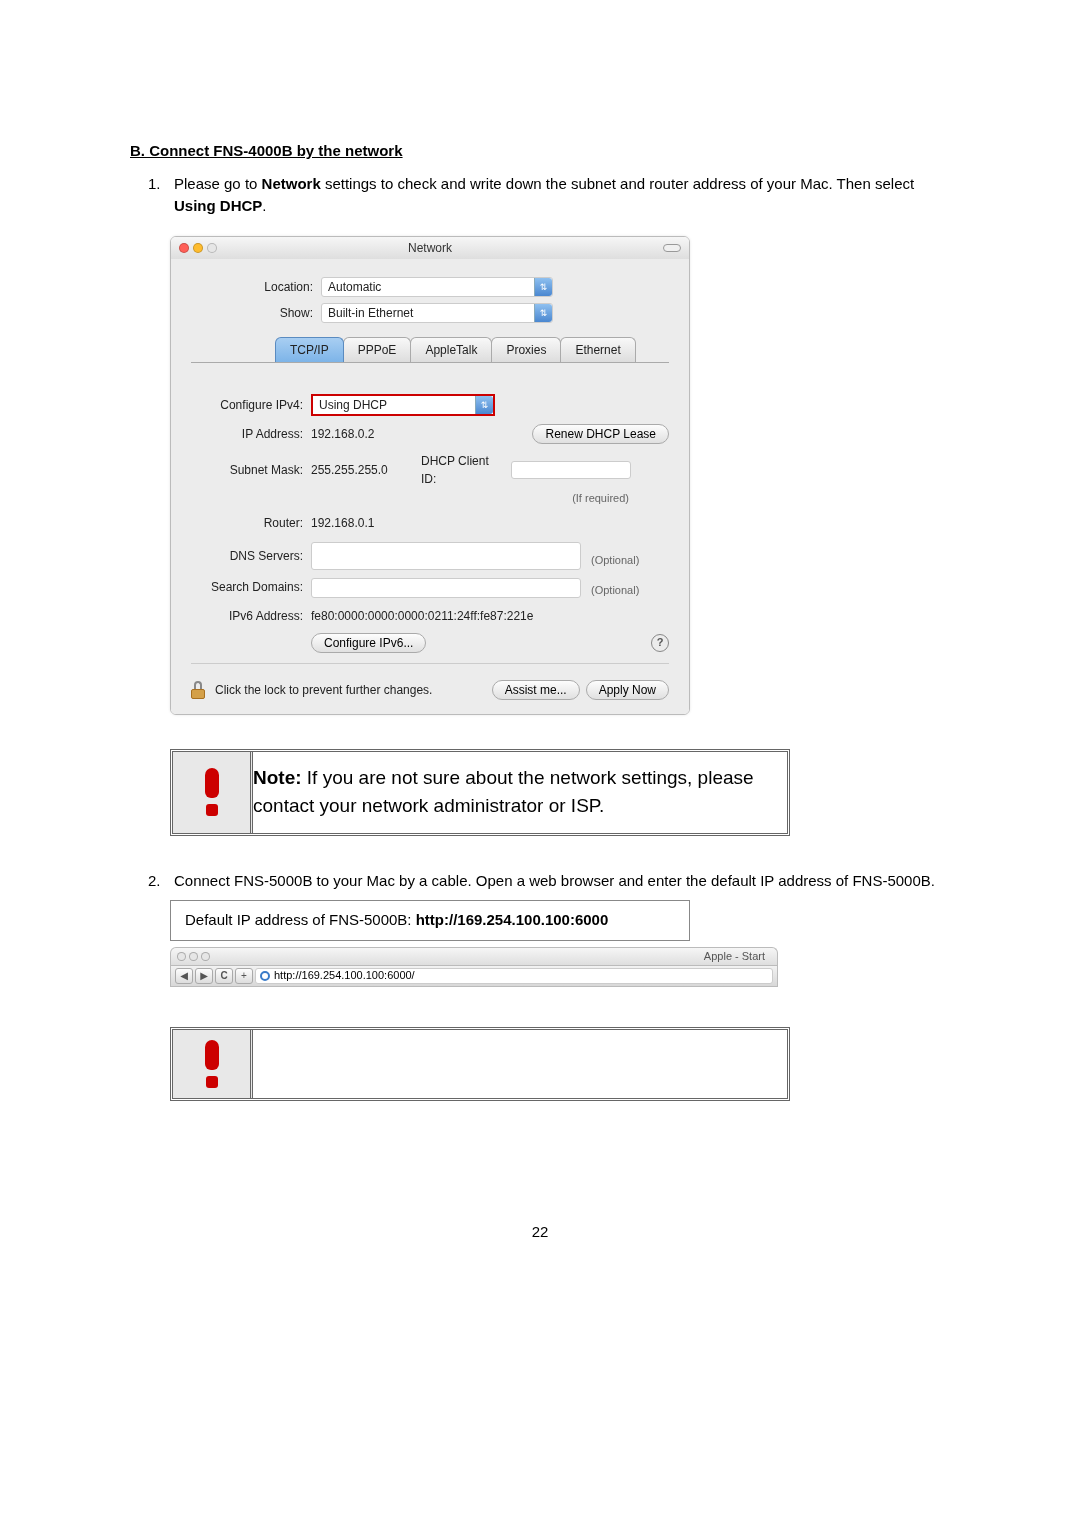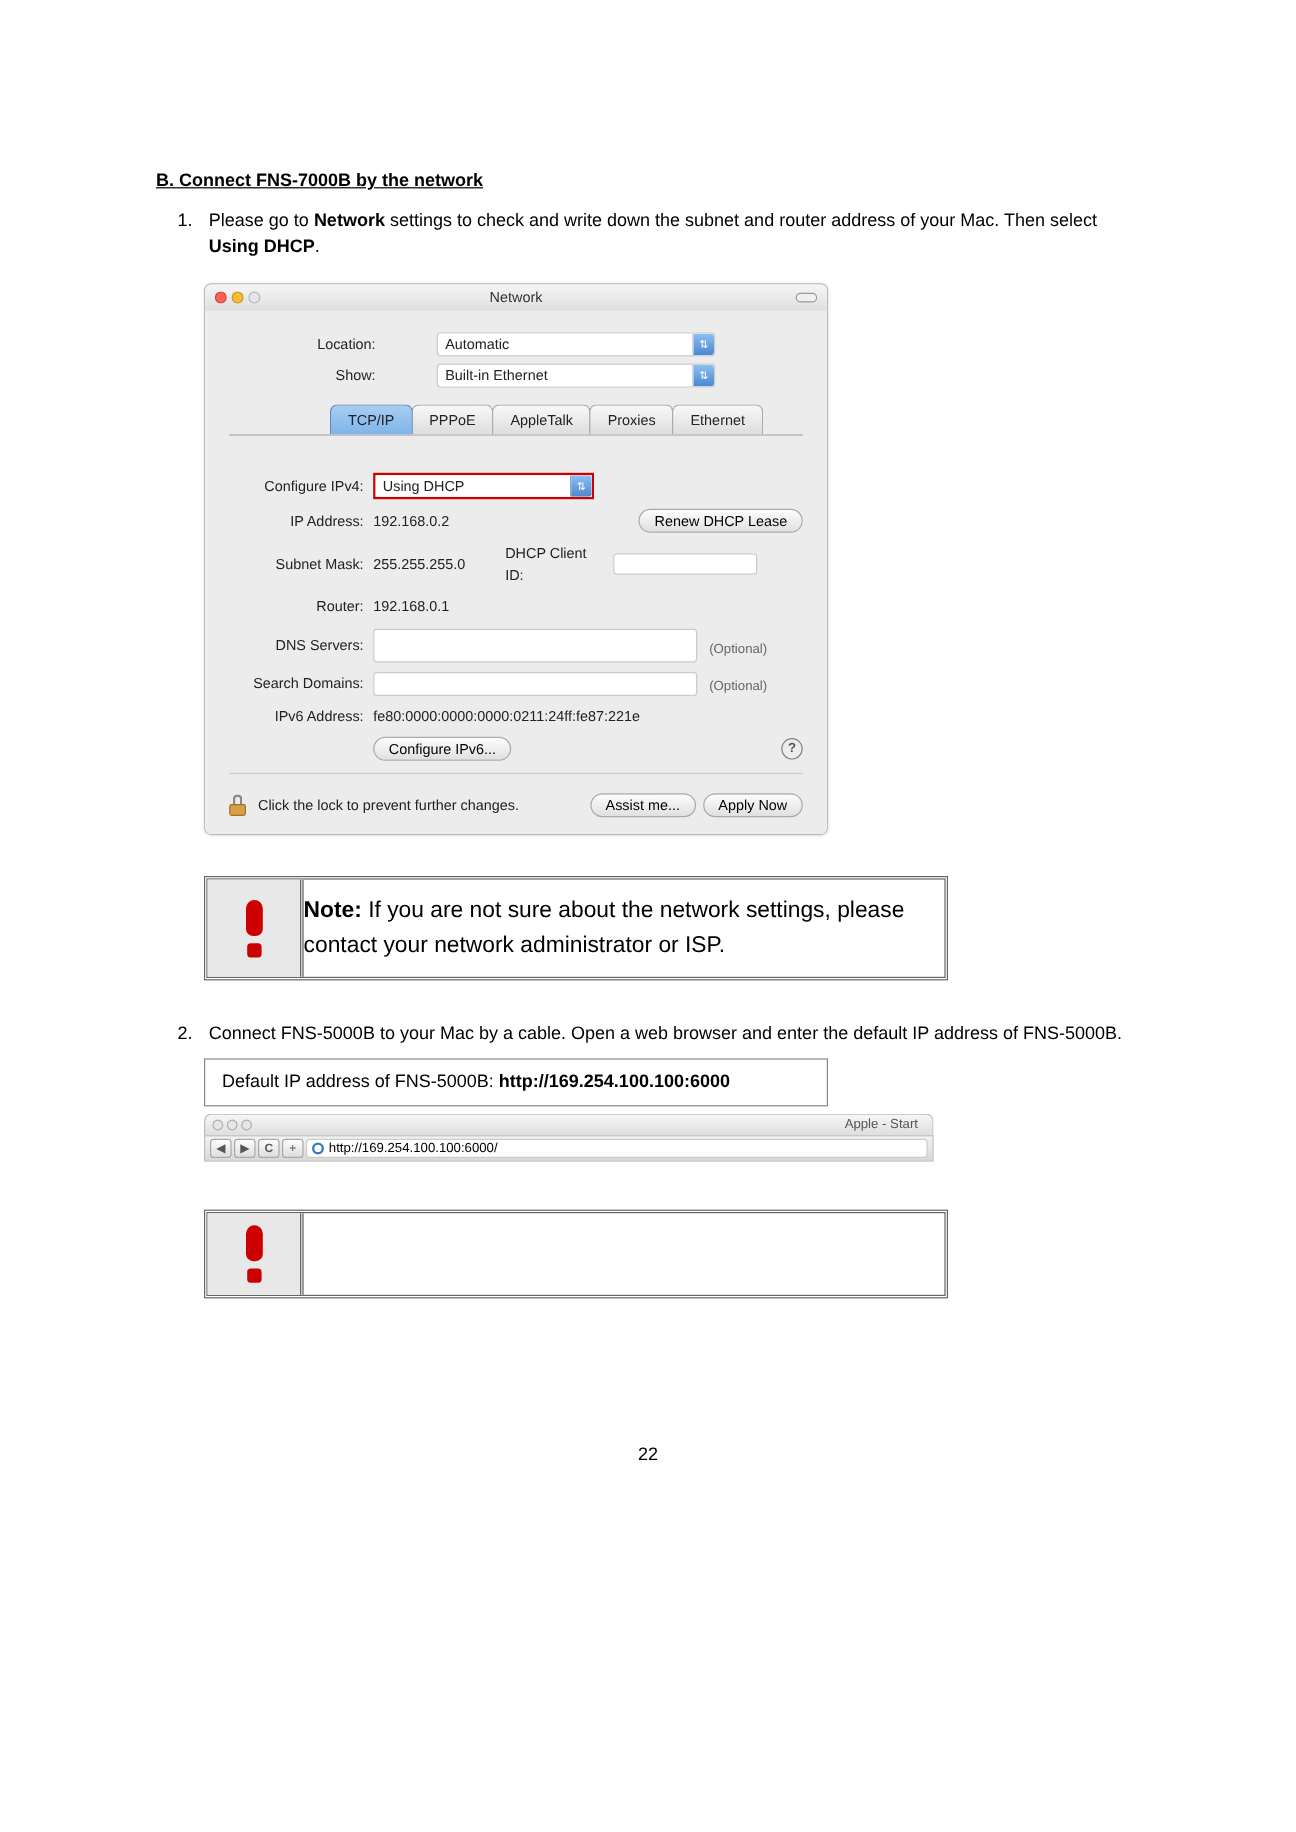--- a/index.html
+++ b/index.html
@@ -12,21 +12,21 @@
     .win { border: 1px solid #bbb; margin-top: 18px; margin-left: 40px; width: 520px; border-radius: 6px; overflow: hidden; box-shadow: 0 0 3px rgba(0,0,0,0.1); }
     .titlebar { height: 22px; background: linear-gradient(#f6f6f6,#dedede); display: flex; align-items: center; position: relative; font-size: 12px; color: #333; }
     .titlebar .dots { display: flex; gap: 4px; padding-left: 8px; }
     .titlebar .dot { width: 10px; height: 10px; border-radius: 50%; border: 1px solid rgba(0,0,0,0.2); }
     .titlebar .red { background: #ff5f57; }
     .titlebar .yel { background: #febc2e; }
     .titlebar .grn { background: #e6e6e6; }
     .titlebar .ttl { position: absolute; left: 0; right: 0; text-align: center; font-size: 12px; }
     .titlebar .pill { margin-left: auto; margin-right: 8px; width: 18px; height: 8px; border: 1px solid #999; border-radius: 5px; background: #f0f0f0; }
     .content { padding: 18px 20px 14px; background: #ececec; font-size: 12px; color: #222; }
-    .row-sel { display: flex; align-items: center; margin-bottom: 6px; gap: 43px; }
+    .row-sel { display: flex; align-items: center; margin-bottom: 6px; }
     .row-sel .lbl { width: 130px; text-align: right; padding-right: 8px; }
     .sel { position: relative; width: 232px; height: 20px; background: #fff; border: 1px solid #ccc; border-radius: 3px; padding-left: 6px; line-height: 18px; font-size: 12px; }
     .sel .arrow { position: absolute; right: 0; top: 0; width: 18px; height: 100%; background: linear-gradient(#8ec0f0,#4a87d0); border-left: 1px solid #8ab; border-radius: 0 3px 3px 0; display: flex; align-items: center; justify-content: center; color: #fff; font-size: 9px; }
     .sel.sm { width: 180px; }
     .tabs { display: flex; gap: 0; margin: 14px 0 0 84px; }
     .tab { padding: 3px 14px; font-size: 12px; background: linear-gradient(#f8f8f8,#ddd); border: 1px solid #aaa; border-bottom: none; border-radius: 6px 6px 0 0; margin-right: -1px; position: relative; }
     .tab.active { background: linear-gradient(#a8cef2,#7db4e8); border-color: #5a8bc0; z-index: 2; }
     .tabbody { border-top: 1px solid #aaa; padding-top: 31px; }
     .form-row { display: flex; align-items: center; margin-bottom: 8px; }
     .form-row .lbl { width: 120px; text-align: right; padding-right: 8px; font-size: 12px; }
@@ -57,21 +57,21 @@
     .browser-title .ttl { margin-left: auto; padding-right: 12px; }
     .toolbar { height: 22px; background: linear-gradient(#f2f2f2,#d8d8d8); border: 1px solid #bbb; display: flex; align-items: center; gap: 2px; padding: 0 4px; font-size: 11px; }
     .tbtn { background: linear-gradient(#fdfdfd,#ddd); border: 1px solid #aaa; border-radius: 3px; height: 16px; min-width: 18px; display: flex; align-items: center; justify-content: center; font-size: 10px; color: #555; }
     .url { flex: 1; background: #fff; border: 1px solid #ccc; border-radius: 3px; height: 16px; padding-left: 4px; display: flex; align-items: center; gap: 4px; font-size: 11px; }
     .url-icon { width: 10px; height: 10px; border: 2px solid #3a7bc8; border-radius: 50%; }
     .pagenum { text-align: center; margin-top: 120px; font-size: 15px; }
   </style>
 </head>
 <body>
 
-<div class="heading">B.  Connect FNS-7000B by the network</div>
+<div class="heading">B.  Connect FNS-4000B by the network</div>
 
 <div class="list-item">
   <div class="list-num">1.</div>
   <div class="list-text">
     <span>Please go to </span><b>Network</b><span> settings to check and write down the subnet and router address of your Mac.  Then select </span><b>Using DHCP</b><span>.</span>
   </div>
 </div>
 
 <div class="win">
   <div class="titlebar">
@@ -109,20 +109,23 @@
       <div class="form-row">
         <div class="lbl">IP Address:</div>
         <div class="val">192.168.0.2</div>
         <button class="btn renew">Renew DHCP Lease</button>
       </div>
       <div class="form-row">
         <div class="lbl">Subnet Mask:</div>
         <div class="val" style="width:110px">255.255.255.0</div>
         <div class="lbl" style="width:90px;text-align:left">DHCP Client ID:</div>
         <input type="text" style="width: 120px; height: 18px; border: 1px solid rgb(204, 204, 204); border-radius: 3px; font-size: 11px;">
+      </div>
+      <div class="form-row" style="margin-top:-6px;justify-content:flex-end;padding-right:40px">
+        <div class="note-small">(If required)</div>
       </div>
       <div class="form-row">
         <div class="lbl">Router:</div>
         <div class="val">192.168.0.1</div>
       </div>
       <div class="form-row" style="align-items:center;margin-top:10px">
         <div class="lbl">DNS Servers:</div>
         <div class="textarea"></div>
         <div class="note-small" style="margin-left:10px;margin-top:8px">(Optional)</div>
       </div>

